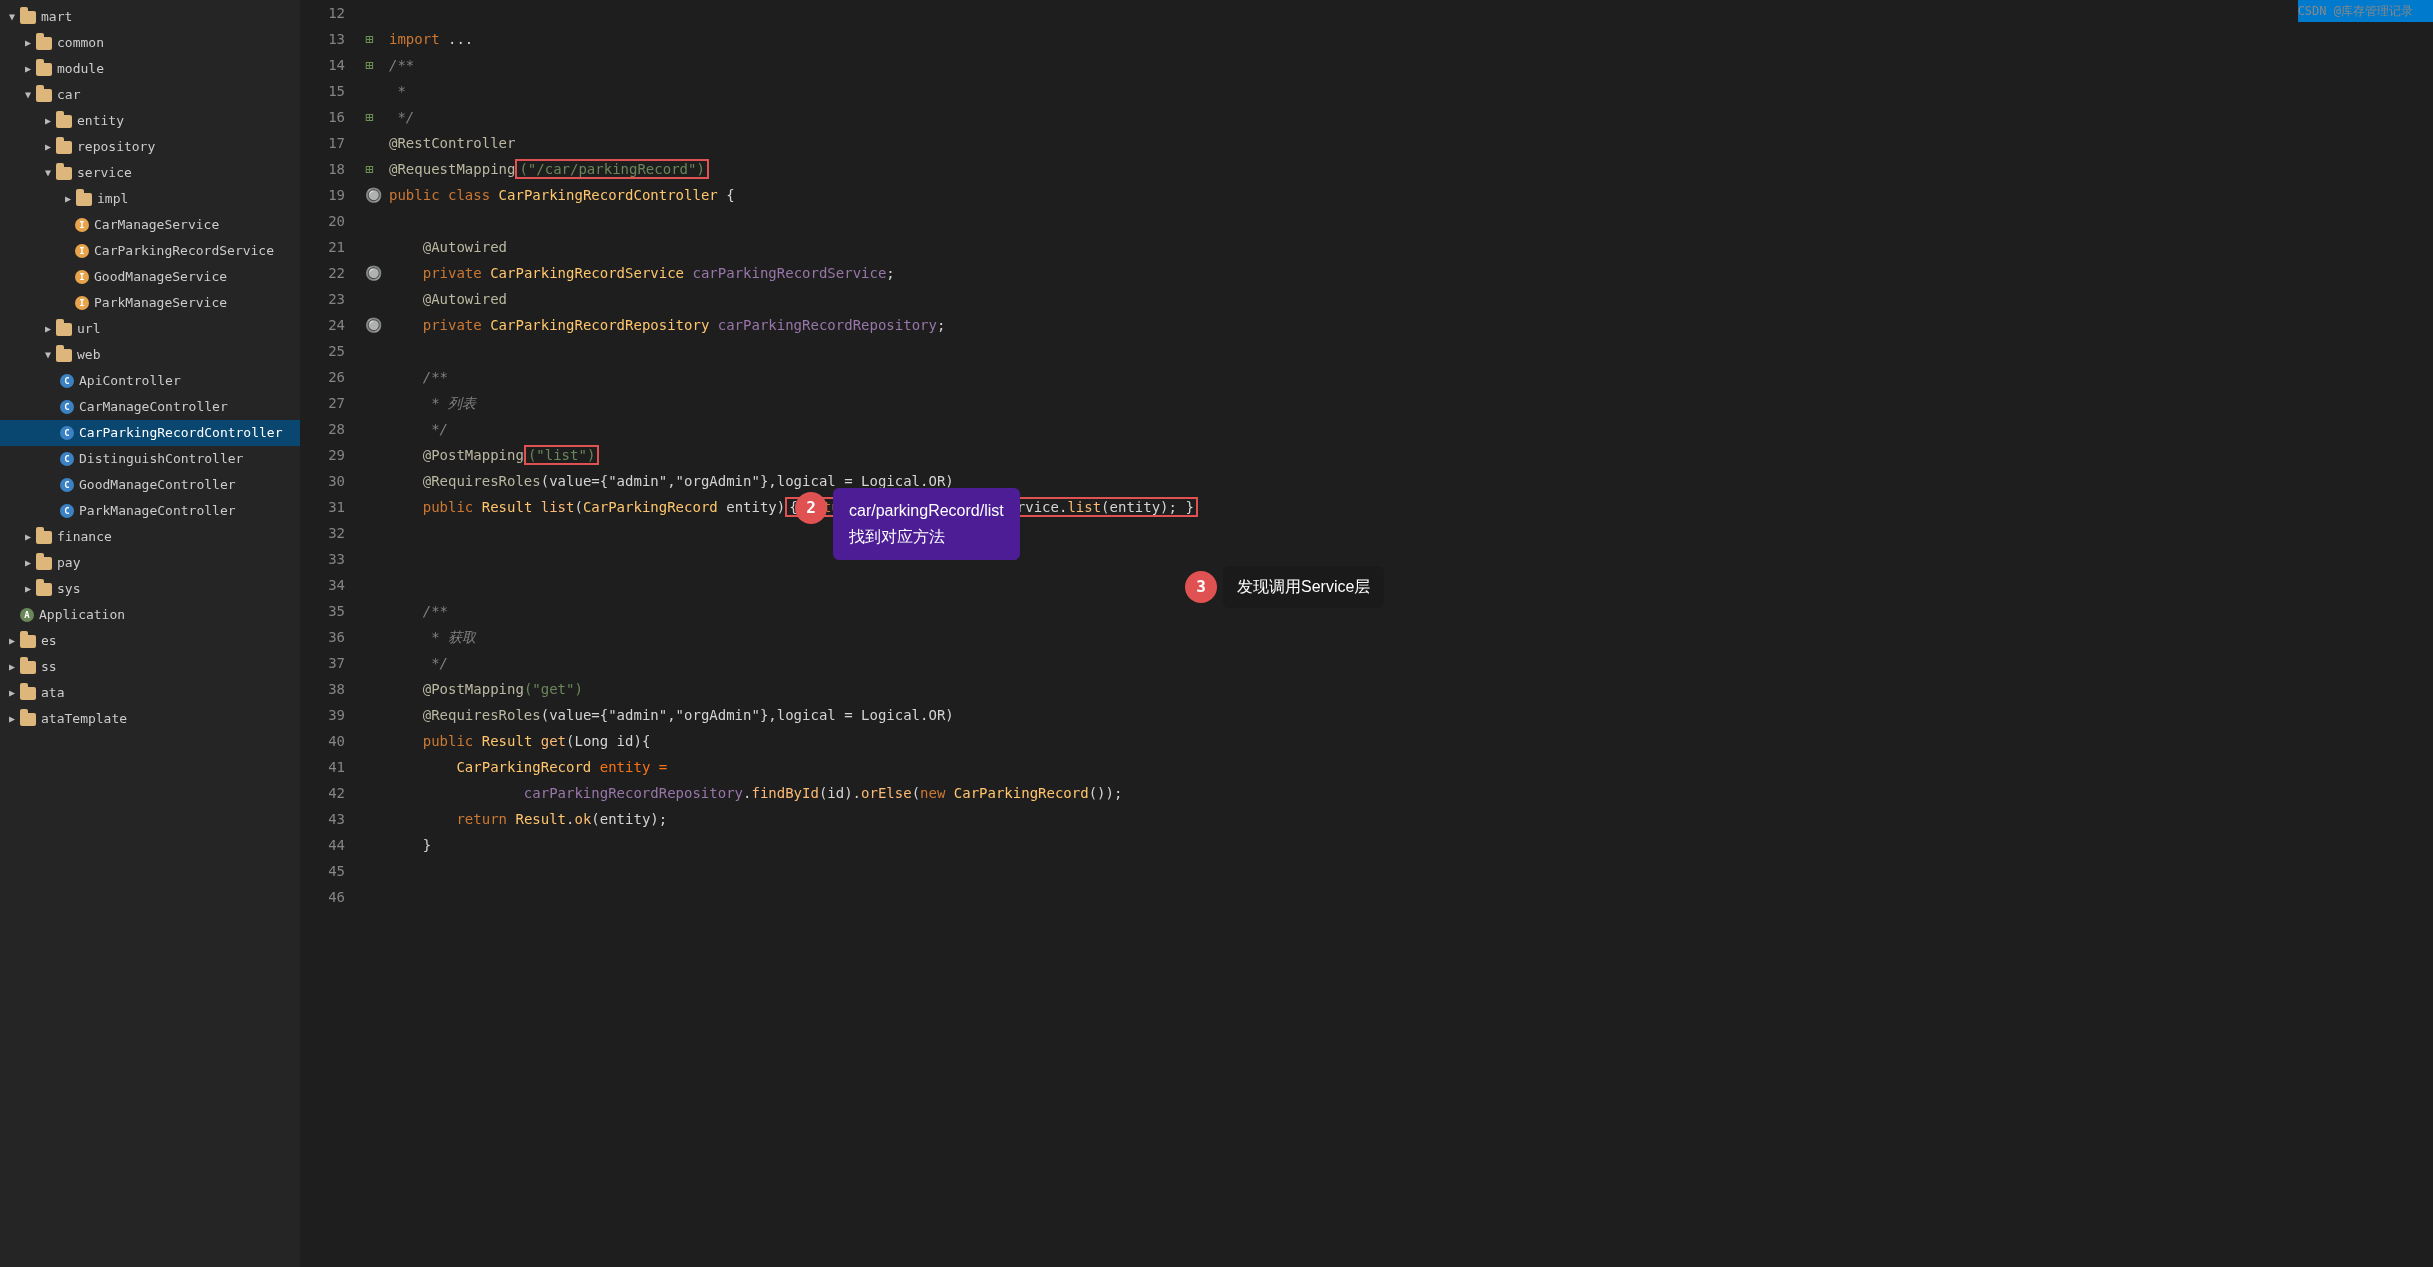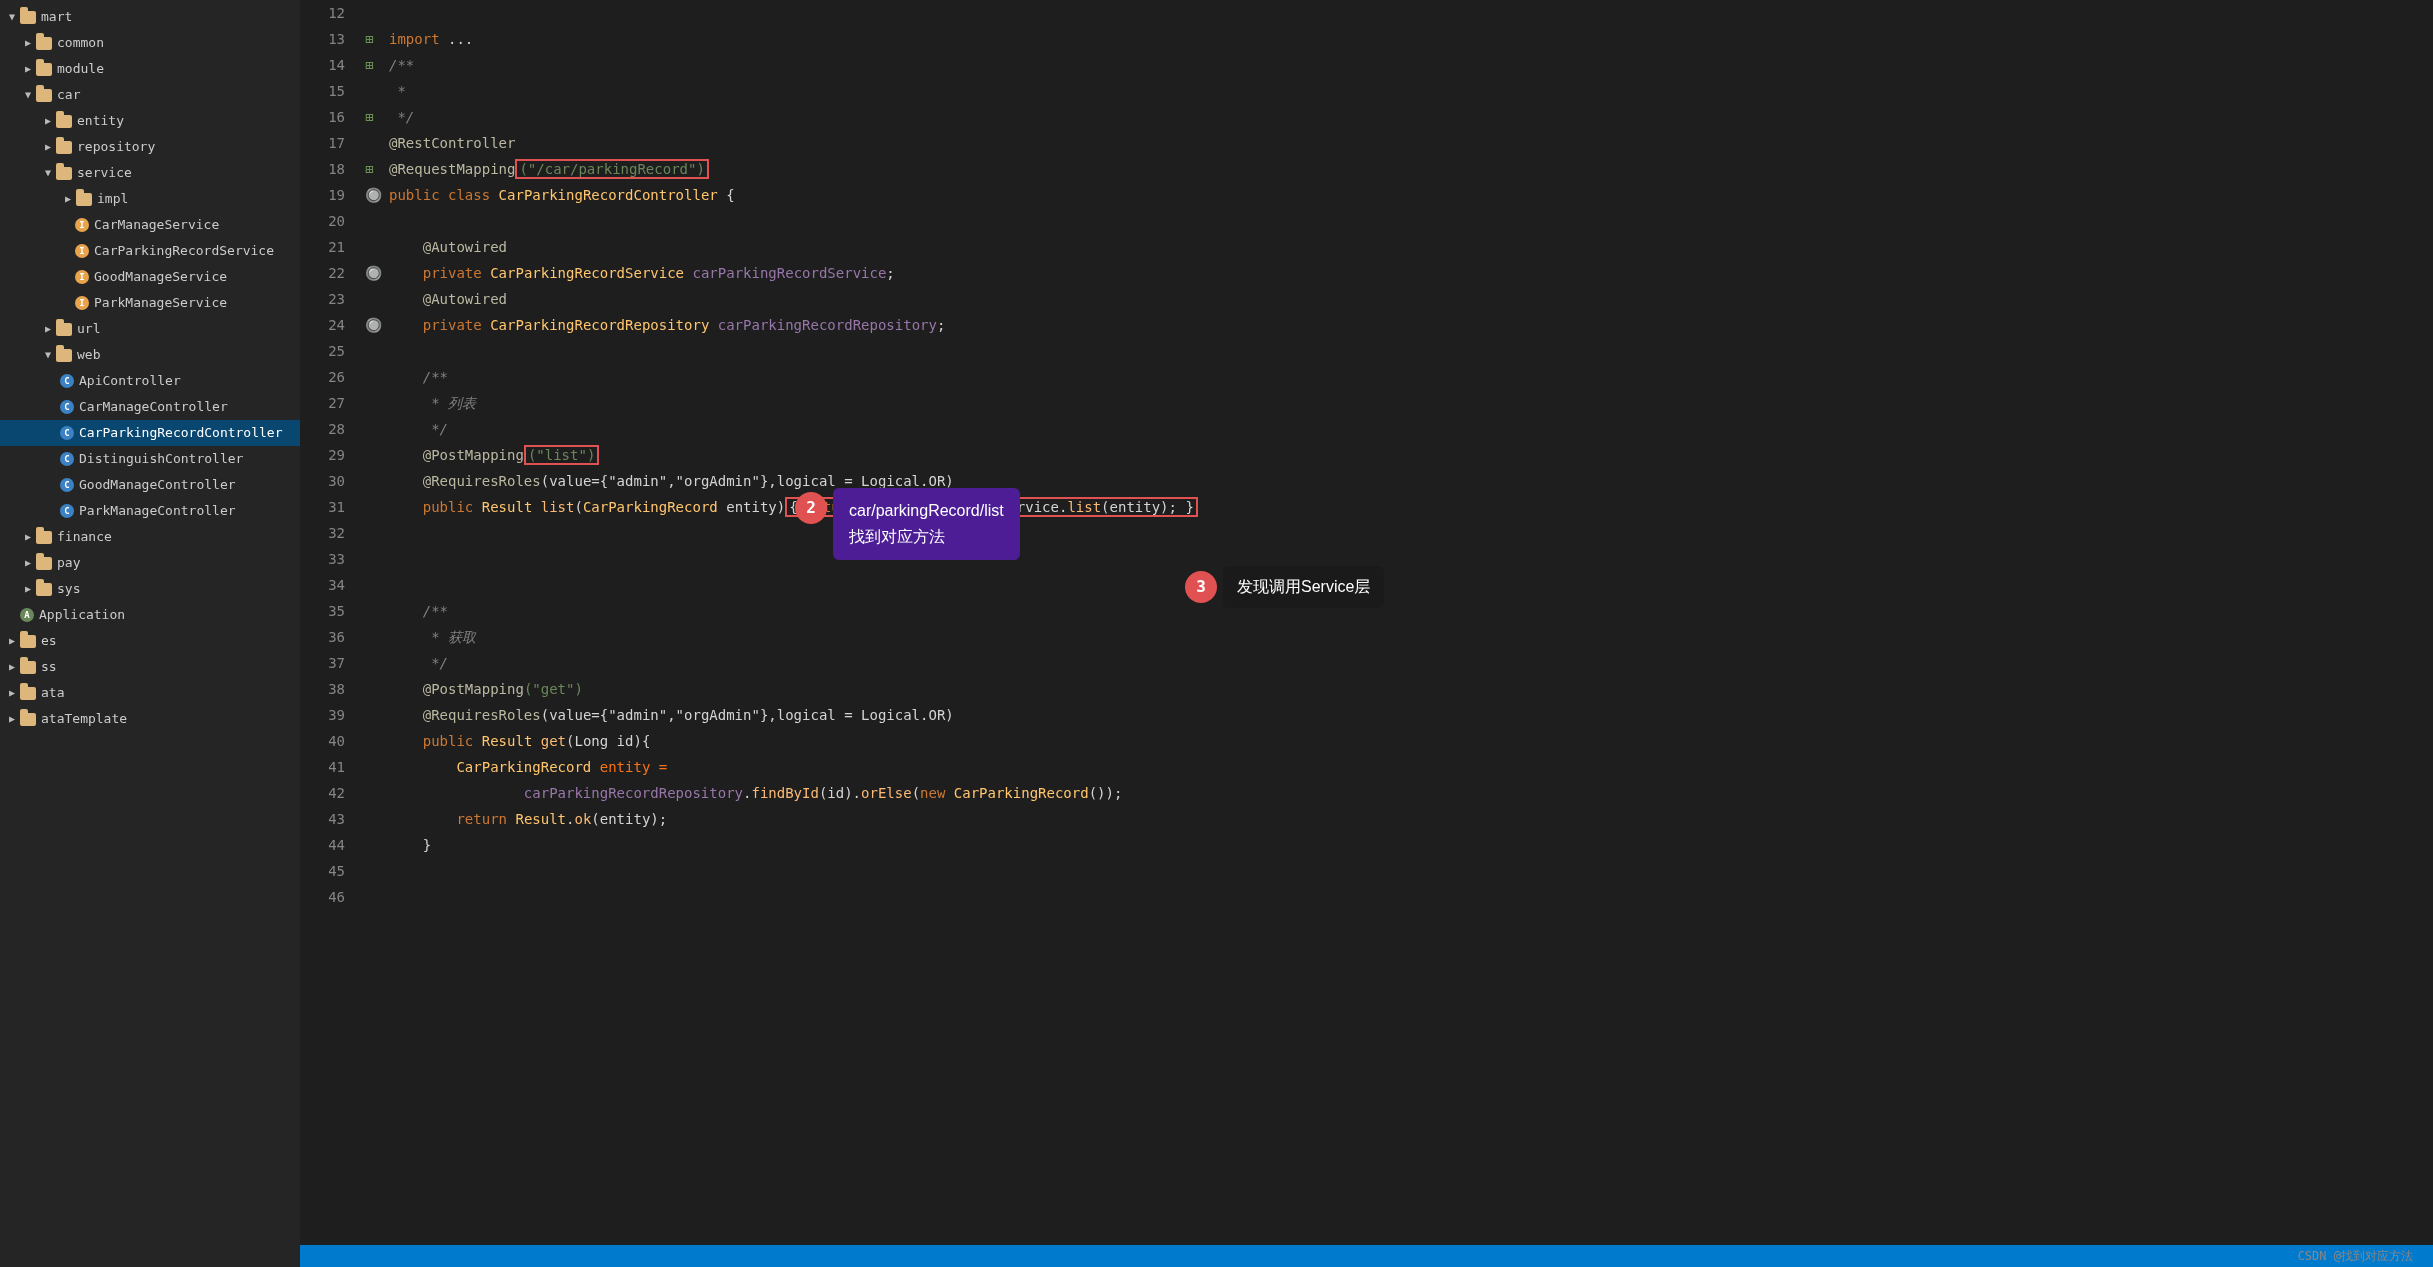--- a/index.html
+++ b/index.html
@@ -92,21 +92,21 @@
 
     .tree-item.active .item-label { color: #fff; }
 
     
     #editor {
       flex: 1;
       background: #1e1e1e;
       position: relative;
       overflow: hidden;
       display: flex;
-      flex-direction: column;
+      flex-direction: row;
     }
 
     #code-area {
       flex: 1;
       display: flex;
       overflow: hidden;
     }
 
     #line-numbers {
       width: 55px;
@@ -549,15 +549,15 @@
 
       <div style="position:absolute; top:566px; left:830px; display:flex; align-items:center; gap:6px; z-index:200;">
         <div style="width:32px;height:32px;border-radius:50%;background:#e05252;color:#fff;font-size:16px;font-weight:bold;display:flex;align-items:center;justify-content:center;flex-shrink:0;">3</div>
         <div style="background:#1a1a1a;color:#fff;padding:8px 14px;border-radius:6px;font-size:16px;font-family:'Microsoft YaHei',sans-serif;white-space:nowrap;">发现调用Service层</div>
       </div>
 
     </div>
   </div>
 
   <div id="bottom-bar">
-    <span id="watermark">CSDN @找到对应方法</span>
+    <span id="watermark">CSDN @库存管理记录</span>
   </div>
 </div>
 
 </body></html>

